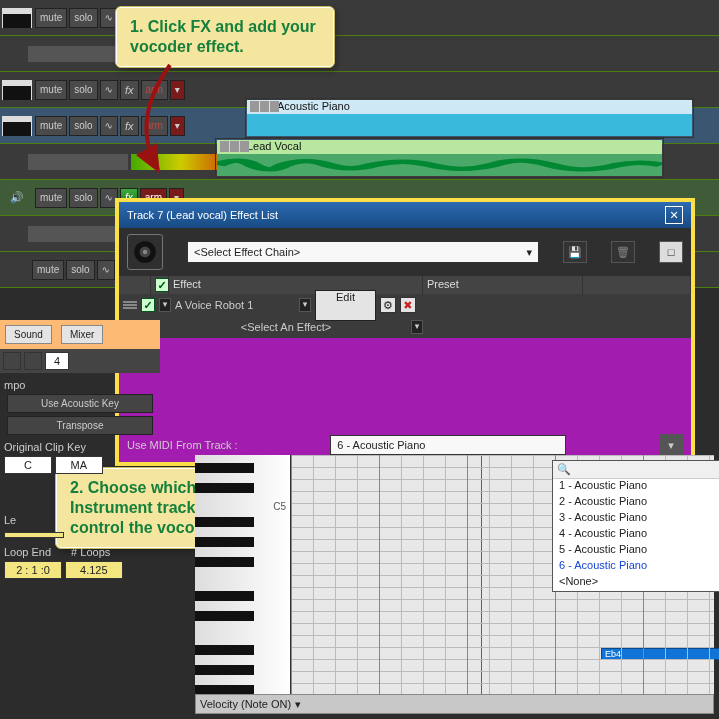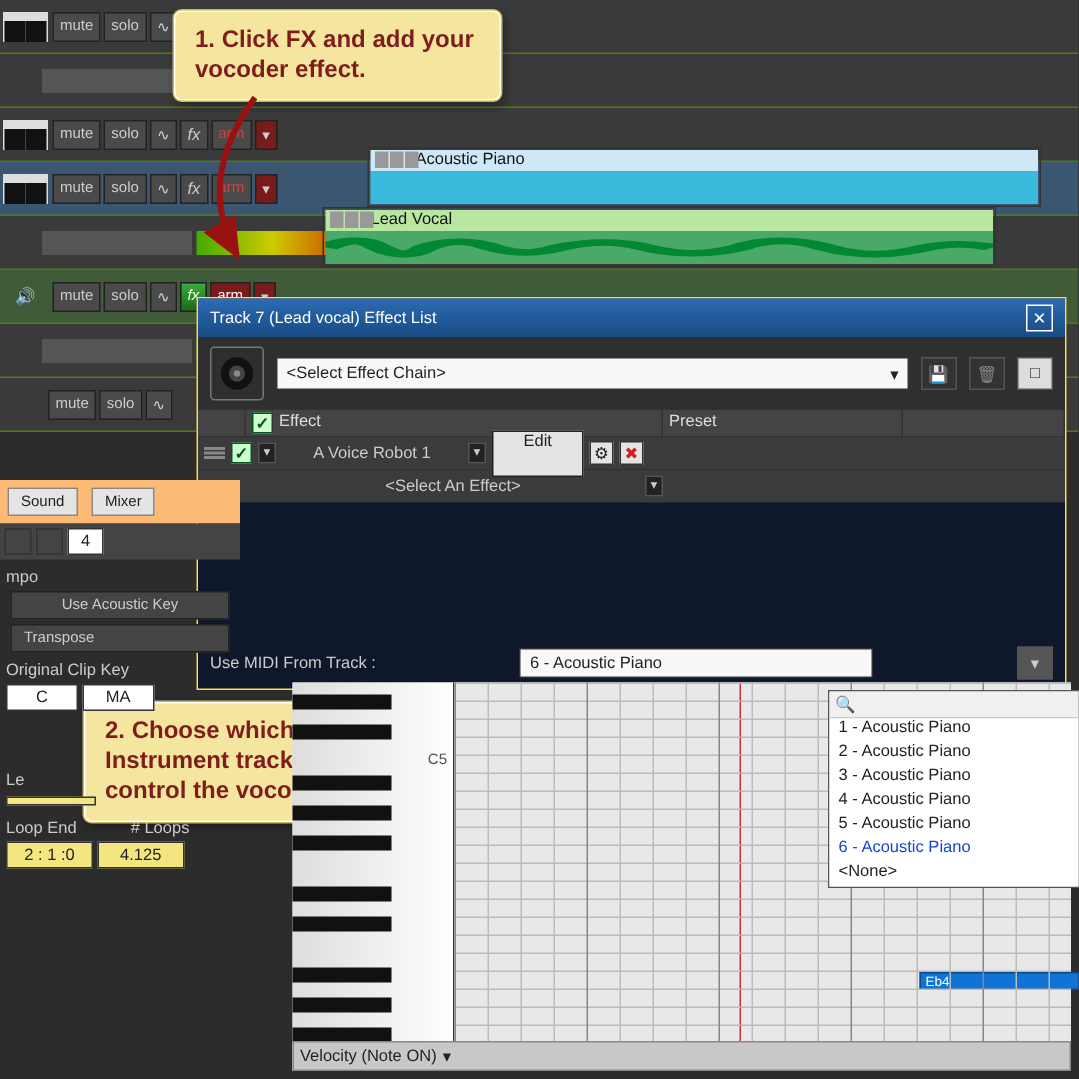--- a/index.html
+++ b/index.html
@@ -23,26 +23,26 @@
   .clk{width:18px;height:18px;border:1px solid #333;margin-right:1px}
 
   .clip-row{position:absolute;left:245px;right:5px;height:40px}
   .clip{position:absolute;top:0;bottom:0;border:1px solid #333;padding:1px}
   .clip-hdr{height:14px;font-size:10px;padding-left:30px;background:#cfe8f5;color:#111;position:relative}
   .clip-hdr.green{background:#b8e8a0}
   .clip-body{height:calc(100% - 14px)}
   .hdr-icn{position:absolute;left:3px;top:1px;display:flex;gap:1px}
   .hic{width:9px;height:11px;background:#999}
 
-  .callout{position:absolute;background:#f4e59f;border:1px solid #c9b95e;border-radius:6px;padding:10px 14px;box-shadow:0 0 0 1px #fff inset, 2px 3px 6px rgba(0,0,0,.3);color:#7f1d1d;font-family:Verdana,sans-serif;font-size:16px;font-weight:bold;line-height:1.25}
-
-  .dialog{position:absolute;left:131px;top:198px;width:580px;background:#0f172a;border:1px solid #fde047}
+  .callout{position:absolute;background:#f4e59f;border:1px solid #c9b95e;border-radius:6px;padding:10px 14px;box-shadow:0 0 0 1px #fff inset, 2px 3px 6px rgba(0,0,0,.3);color:#15803d;font-family:Verdana,sans-serif;font-size:16px;font-weight:bold;line-height:1.25}
+
+  .dialog{position:absolute;left:115px;top:198px;width:580px;background:#a21caf;border:4px solid #fde047}
   .dlg-title{height:26px;background:linear-gradient(#2d6bb3,#174a82);display:flex;align-items:center;padding:0 8px;color:#fff;font-size:12px}
   .dlg-close{margin-left:auto;width:18px;height:18px;border:1px solid #fff;display:flex;align-items:center;justify-content:center}
-  .dlg-top{display:flex;align-items:center;height:48px;padding:8px;gap:8px;background:#2f2f2f}
+  .dlg-top{display:flex;align-items:center;height:48px;padding:8px;gap:24px;background:#2f2f2f}
   .speak-box{width:36px;height:36px;border:1px solid #777;border-radius:3px;display:flex;align-items:center;justify-content:center}
   .sel-chain{flex:1;height:22px;background:#f8f8f8;border:1px solid #333;padding:0 6px;display:flex;align-items:center;color:#222;justify-content:space-between}
   .ibtn{width:24px;height:22px;border:1px solid #555;background:#333;display:flex;align-items:center;justify-content:center}
 
   .fx-hdr{display:flex;height:18px;background:#444;font-size:10px;color:#ddd}
   .fx-hdr div{border-right:1px solid #333;padding:2px 4px}
   .fx-row{display:flex;height:22px;background:#3b3b3b;align-items:center;padding:0 4px;gap:4px}
   .fx-name{flex:1;text-align:center}
   .chk{width:14px;height:14px;background:#cfc;border:1px solid #052;display:flex;align-items:center;justify-content:center;color:#052;font-weight:bold;font-size:11px}
   .ham{width:14px}
@@ -59,21 +59,21 @@
   .midi-opt.cur{color:#1544d6}
 
   .left-panel{position:absolute;left:0;top:320px;width:160px;color:#222}
   .lp-btn{background:#e4e4e4;border:1px solid #888;padding:3px 8px;margin:3px;display:inline-block;font-size:10px}
   .lp-sec{margin:6px 4px;color:#ccc;font-size:10px}
   .lp-sec label{display:block;margin-bottom:3px}
   .lp-in{background:#fff;border:1px solid #333;padding:2px;color:#222;width:48px;display:inline-block;text-align:center}
   .lp-in.y{background:#f3e580}
 
   .piano-roll{position:absolute;left:195px;top:455px;right:5px;bottom:5px;background:#e4e4e4;display:flex}
-  .pr-keys{width:108px;background:linear-gradient(90deg,#ddd,#fff);position:relative;border-right:1px solid #333}
+  .pr-keys{width:96px;background:linear-gradient(90deg,#ddd,#fff);position:relative;border-right:1px solid #333}
   .bkey{position:absolute;right:38%;left:0;height:10px;background:#111}
   .pr-grid{flex:1;position:relative;background:#e8e8e8}
   .gl-h{position:absolute;left:0;right:0;height:1px;background:#bbb}
   .gl-v{position:absolute;top:0;bottom:0;width:1px;background:#bbb}
   .gl-v.beat{background:#888}
   .play-cur{position:absolute;top:0;bottom:0;width:1px;background:#c33}
   .note{position:absolute;height:12px;background:#1073d6;color:#fff;font-size:9px;padding-left:3px;border:1px solid #0a4a8a}
   .c5-lbl{position:absolute;right:4px;color:#555;font-size:10px}
 
   .vel-bar{position:absolute;left:195px;bottom:5px;right:5px;height:20px;display:flex;align-items:center;background:#c8c8c8;border:1px solid #888;padding:0 4px;gap:4px;color:#222;font-size:10px}
@@ -244,21 +244,21 @@
     <div style="width:108px"></div>
   </div>
   <div class="fx-row">
     <div class="ham">
         <div></div>
         <div></div>
         <div></div>
       </div>
     <div class="chk">✓</div>
     <div class="sm-dd">▾</div>
-    <div style="width:120px;text-align:center">A Voice Robot 1</div>
+    <div style="width:120px;text-align:left">A Voice Robot 1</div>
     <div class="sm-dd">▾</div>
     <div class="edit-b">Edit</div>
     <div class="gear">⚙</div>
     <div class="gear" style="color:#c22">✖</div>
   </div>
   <div class="fx-row">
     <div style="width:38px"></div>
     <div class="fx-name">&lt;Select An Effect&gt;</div>
     <div class="sm-dd">▾</div>
     <div style="width:260px"></div>
@@ -300,33 +300,33 @@
     <span class="lp-btn">Mixer</span>
   </div>
   <div style="background:#444;padding:3px;display:flex;gap:2px">
     <div class="clk"></div>
     <div class="clk"></div>
     <div class="lp-in" style="width:24px">4</div>
   </div>
   <div class="lp-sec">
     <label>mpo</label>
     <div class="lp-btn" style="display:block;text-align:center;background:#444;color:#ccc;border-color:#222">Use Acoustic Key</div>
-    <div class="lp-btn" style="display:block;text-align:left;background:#444;color:#ccc;border-color:#222">Transpose</div>
+    <div class="lp-btn" style="display:block;text-align:center;background:#444;color:#ccc;border-color:#222">Transpose</div>
   </div>
   <div class="lp-sec">
     <label>Original Clip Key</label>
     <span class="lp-in">C</span>
     <span class="lp-in">MA</span>
   </div>
   <div class="lp-sec" style="margin-top:40px">
     <label>Le</label>
     <div class="lp-in y" style="width:60px"></div>
   </div>
   <div class="lp-sec">
-    <div style="display:flex;gap:36px">
+    <div style="display:flex;gap:20px">
         <label>Loop End</label>
         <label># Loops</label>
       </div>
     <span class="lp-in y" style="width:58px">2 : 1 :0</span>
     <span class="lp-in y" style="width:58px">4.125</span>
   </div>
 </div>
 
 <div class="piano-roll">
   <div class="pr-keys">

